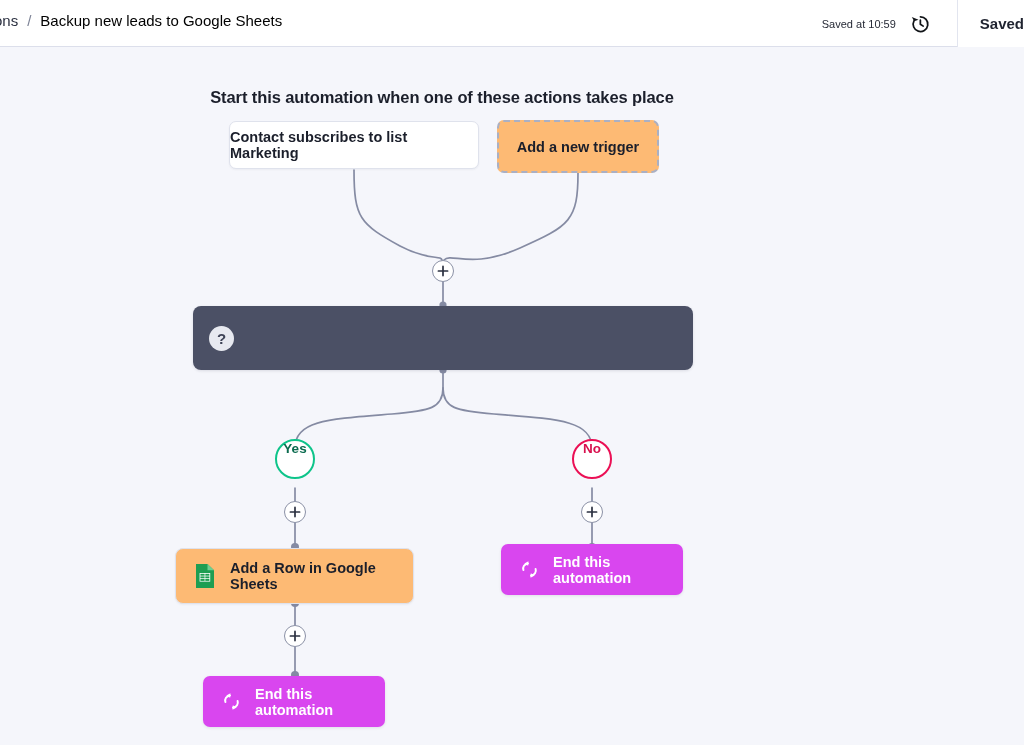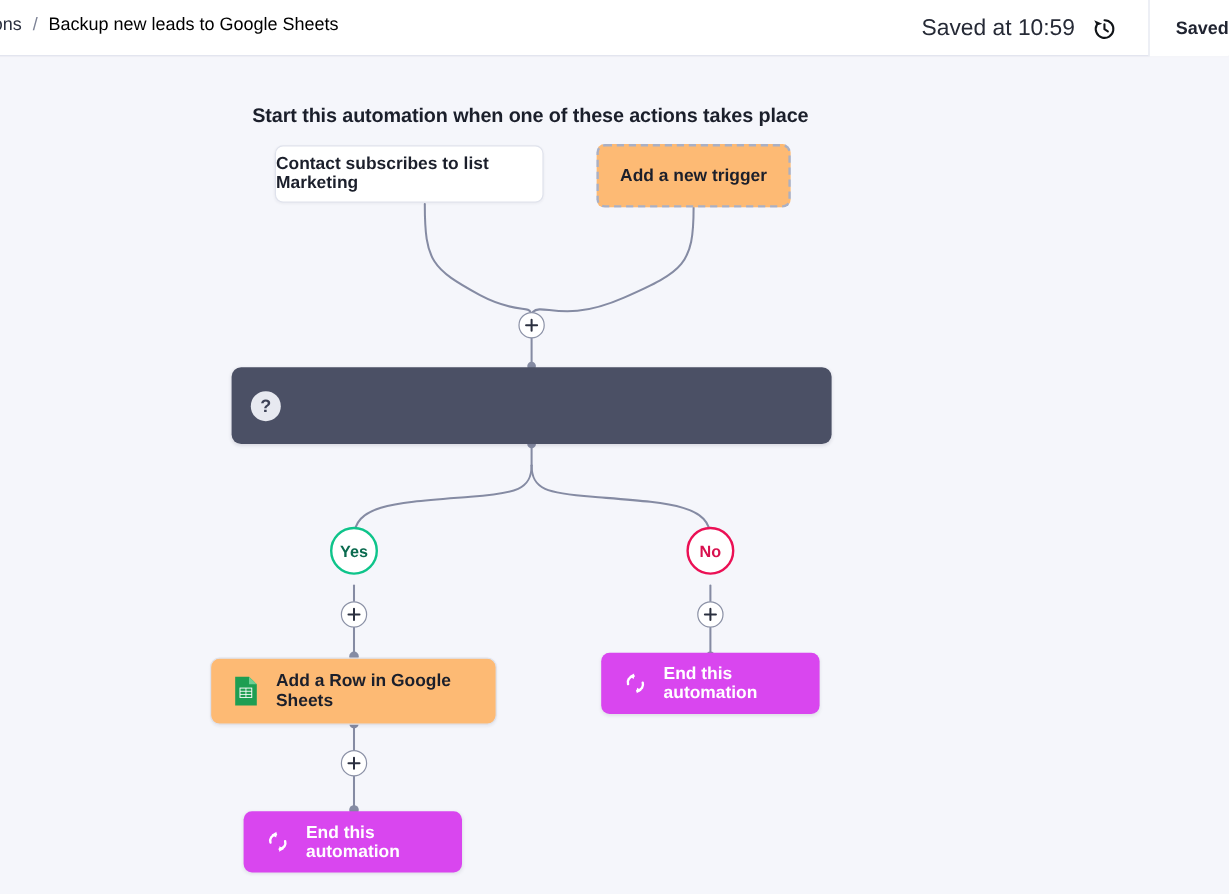--- a/index.html
+++ b/index.html
@@ -52,21 +52,21 @@
 
   .header-right {
     position: absolute;
     right: 0;
     top: 0;
     height: 47px;
     display: flex;
     align-items: center;
   }
   .saved-text {
-    font-size: 19px;
+    font-size: 11px;
     color: #262a36;
     margin-right: 13px;
     white-space: nowrap;
   }
   .history-icon {
     width: 22px;
     height: 22px;
     display: block;
     margin-right: 26px;
     cursor: pointer;
@@ -178,21 +178,20 @@
     color: #ffffff;
   }
 
   
   .branch-badge {
     width: 40px;
     height: 40px;
     border-radius: 50%;
     background: #ffffff;
     display: flex;
-    align-items: center;
     justify-content: center;
     font-size: 13.5px;
     font-weight: 700;
     box-sizing: border-box;
     cursor: pointer;
   }
   .branch-badge.yes {
     border: 2px solid #0ec48a;
     color: #0b6b4f;
   }
@@ -321,21 +320,21 @@
       <circle cx="443" cy="322" r="3.6"></circle>
       <circle cx="295" cy="499" r="4"></circle>
       <circle cx="295" cy="555" r="4"></circle>
       <circle cx="295" cy="627" r="4"></circle>
       <circle cx="592" cy="499" r="4"></circle>
     </g>
   </svg>
 
   <div class="flow-title">Start this automation when one of these actions takes place</div>
 
-  <div class="node trigger-card" style="left:229px; top:73px; width:224px; height:48px;">
+  <div class="node trigger-card" style="left:229px; top:73px; width:250px; height:48px;">
     <span>Contact subscribes to list Marketing</span>
   </div>
 
   <div class="node trigger-card dashed" style="left:497px; top:72px; width:162px; height:53px;">
     <span>Add a new trigger</span>
   </div>
 
   <div class="node plus-btn" style="left:432px; top:212px;">
     <svg width="12" height="12" viewBox="0 0 12 12">
       <path d="M6 1.4 V10.6 M1.4 6 H10.6" stroke="#2b3040" stroke-width="1.7" stroke-linecap="round"></path>

